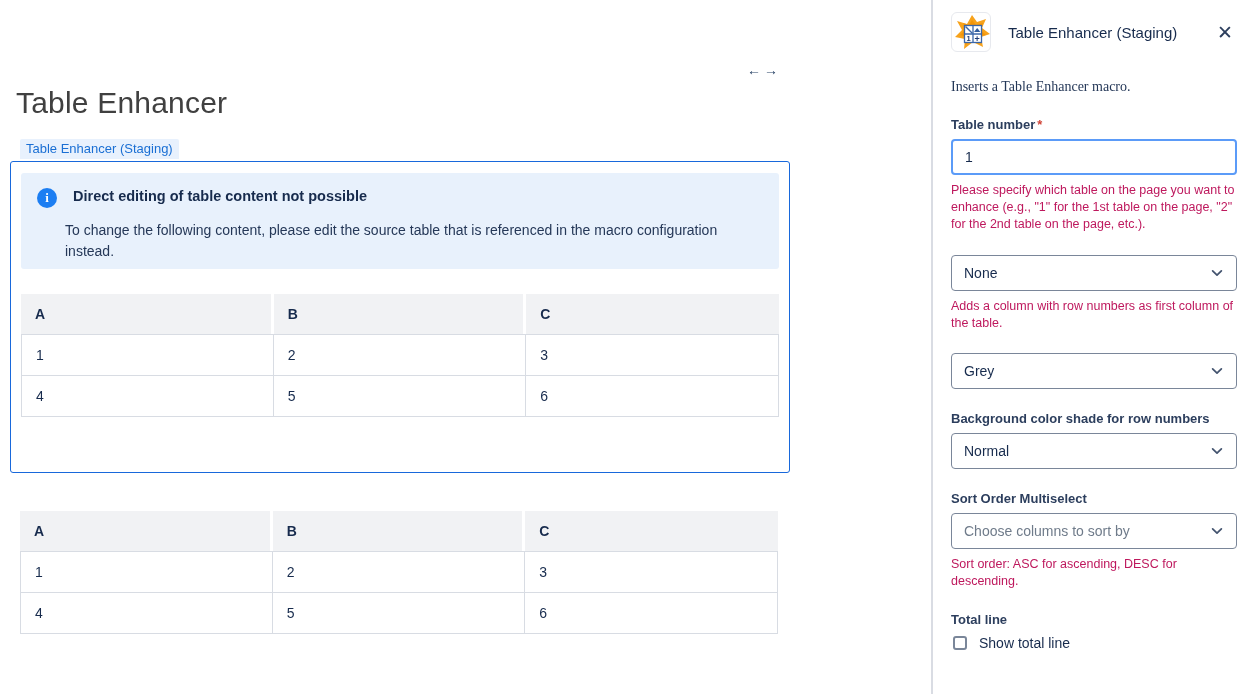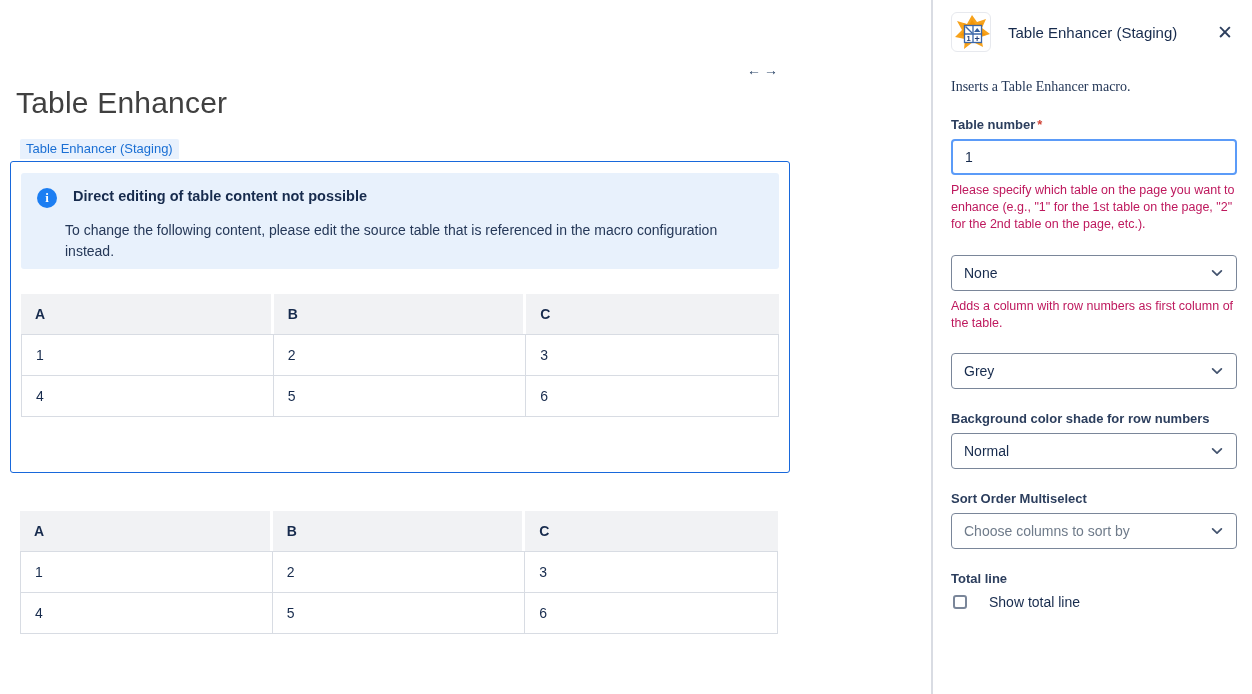--- a/index.html
+++ b/index.html
@@ -61,21 +61,21 @@
   .text-input { margin-top:7px; width:100%; height:36px; border:2px solid #5b9bf8;
     border-radius:4px; font-size:14px; color:#172b4d; padding:0 12px; outline:none;
     font-family:"Liberation Sans","DejaVu Sans",sans-serif; }
   .select { margin-top:7px; width:100%; height:36px; border:1px solid #7a8699; border-radius:4px;
     display:flex; align-items:center; padding:0 12px; cursor:pointer; background:#fff; }
   .select-value { font-size:14px; color:#172b4d; }
   .select-value.placeholder { color:#6f7b8a; }
   .select .chev { margin-left:auto; display:flex; }
   .field-help { margin-top:7px; font-size:12.5px; line-height:1.35; color:#be185d; }
 
-  .checkbox-row { margin-top:8px; display:flex; align-items:center; cursor:pointer;gap:10px; }
+  .checkbox-row { margin-top:8px; display:flex; align-items:center; cursor:pointer; }
   .checkbox { width:14px; height:14px; border:2px solid #7a8699; border-radius:3px;
     background:#fff; flex:0 0 auto; margin-left:2px; }
   .checkbox-label { font-size:14px; color:#172b4d; margin-left:12px; }
 </style>
 </head>
 <body>
 
 <div id="stage">
 
   <div class="content">
@@ -211,20 +211,21 @@
     <div class="field">
       <div class="field-label">Sort Order Multiselect</div>
       <div class="select">
         <span class="select-value placeholder">Choose columns to sort by</span>
         <span class="chev">
           <svg width="14" height="14" viewBox="0 0 16 16">
               <path d="M3 5.5 L8 10.5 L13 5.5" fill="none" stroke="#44546f" stroke-width="2" stroke-linecap="round" stroke-linejoin="round"></path>
             </svg>
         </span>
       </div>
+      <div class="field-help">Sort order: ASC for ascending, DESC for descending.</div>
     </div>
 
     <div class="field">
       <div class="field-label">Total line</div>
       <div class="checkbox-row">
         <span class="checkbox"></span>
         <span class="checkbox-label">Show total line</span>
       </div>
 
     </div>

